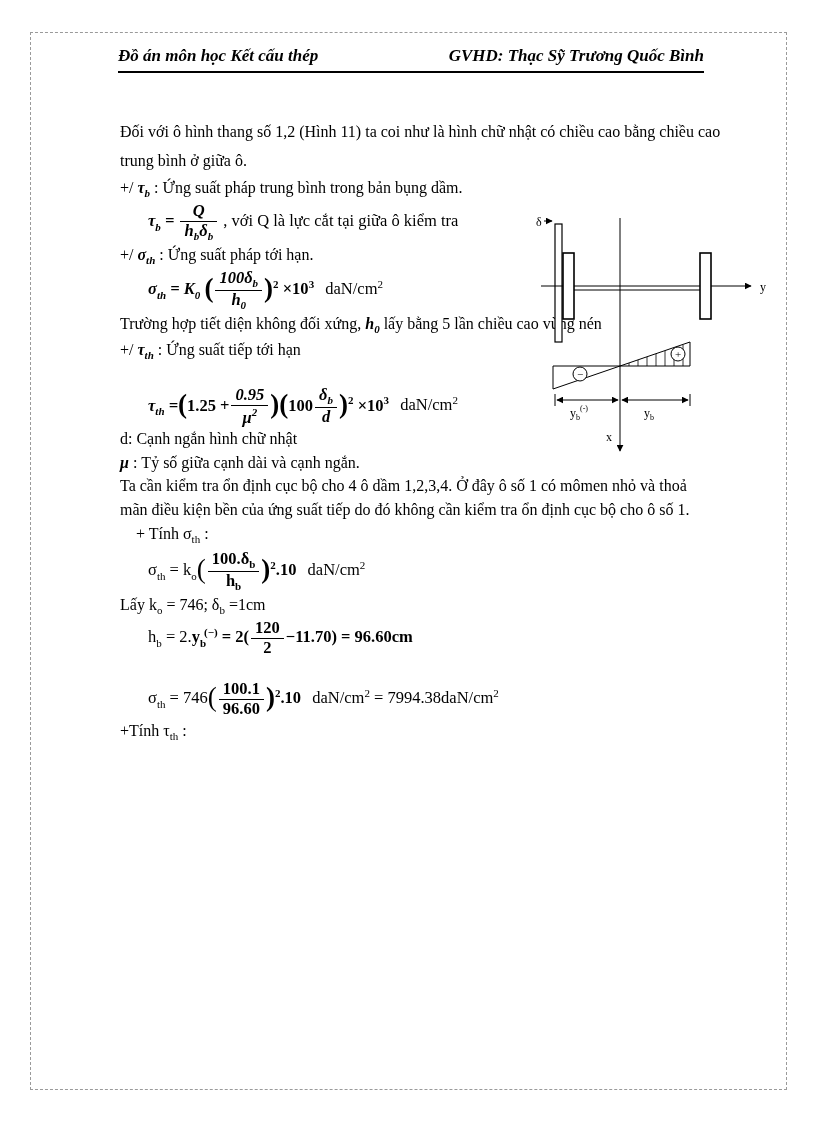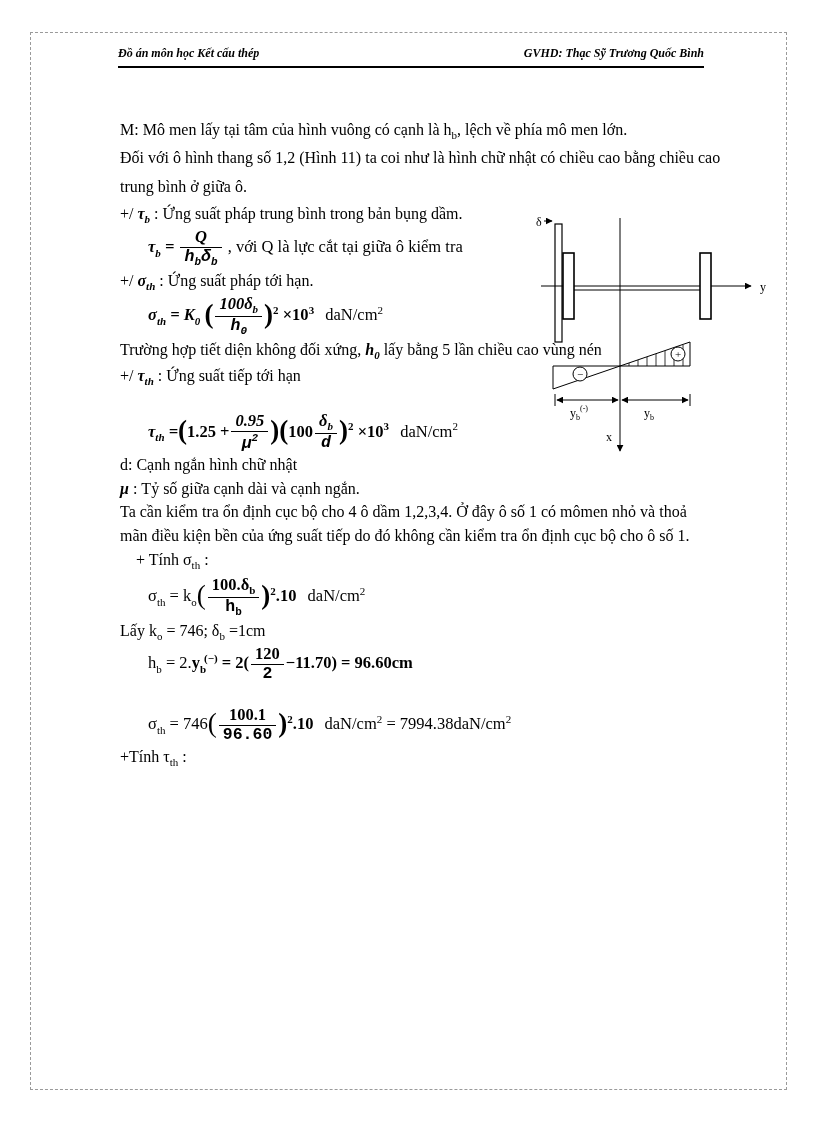--- a/index.html
+++ b/index.html
@@ -2,35 +2,35 @@
 <html><head>
 <meta charset="utf-8">
 <style>
   html,body{margin:0;padding:0;background:#ffffff;}
   .page{position:relative;width:816px;height:1123px;background:#fff;
         font-family:"Liberation Serif",serif;color:#000;overflow:hidden;}
   .page-border{position:absolute;left:30px;top:32px;right:29px;bottom:33px;
         border:1px dashed #9a9a9a;pointer-events:none;}
   .header{position:absolute;left:118px;top:46px;width:586px;display:flex;
         justify-content:space-between;font-weight:bold;font-style:italic;
-        font-size:12px;border-bottom:2px solid #000;padding-bottom:5px;}
+        font-size:17px;border-bottom:2px solid #000;padding-bottom:5px;}
   .content{position:absolute;left:120px;top:118px;width:612px;
         font-size:16px;line-height:1.45;}
   .content p{margin:0;}
   .it{font-style:italic;}
   .bi{font-weight:bold;font-style:italic;}
   .b{font-weight:bold;}
   .ul-it{font-style:italic;text-decoration:underline;}
   .ind{margin-left:28px;}
   .ind2{margin-left:50px;}
   sub,sup{font-size:11px;}
   .formula{font-size:16.5px;}
   .frac{display:inline-block;vertical-align:middle;text-align:center;margin:0 2px;line-height:1.15;}
   .frac .num{display:block;border-bottom:1.5px solid #000;padding:0 4px;}
-  .frac .den{display:block;padding:0 4px;font-family:Liberation Mono, monospace;}
+  .frac .den{display:block;padding:0 4px;}
   .bigp{font-size:27px;vertical-align:middle;line-height:1;position:relative;top:-2px;}
   .unit{margin-left:7px;}
   .bullet{margin-right:10px;font-size:14px;}
   .p2{line-height:1.8;}
   .p10{max-width:578px;line-height:1.5;}
   .diagram{position:absolute;left:518px;top:208px;}
   .supTight{margin-left:-2px;}
   
   .mt2{margin-top:2px;} .mt4{margin-top:4px;} .mt6{margin-top:0;}
   .mt8{margin-top:8px;} .mt10{margin-top:22px;} .mt12{margin-top:12px;}
@@ -42,21 +42,20 @@
 <div class="page">
   <div class="page-border"></div>
 
   <div class="header">
     <span>Đồ án môn học Kết cấu thép</span>
     <span>GVHD: Thạc Sỹ Trương Quốc Bình</span>
   </div>
 
   <div class="content">
 
-    <p class="mt2"><span>M: Mô men lấy tại tâm của hình vuông  có cạnh là h</span><sub>b</sub><span>, lệch về phía mô men lớn.</span></p>
 
     <p class="mt8 p2">Đối với ô hình thang số 1,2 (Hình 11) ta coi như là hình chữ nhật có chiều cao bằng chiều cao trung bình ở giữa ô.</p>
 
 
     <p class="mt6"><span>+/ </span><span class="bi">τ</span><sub class="bi">b</sub><span> : Ứng suất pháp trung bình trong bản bụng dầm.</span></p>
 
     <div class="formula ind mt6">
       <span class="bi">τ</span><sub class="bi">b</sub>
       <span class="bi">=</span>
       <span class="frac bi"><span class="num">Q</span><span class="den"><span>h</span><sub>b</sub><span>δ</span><sub>b</sub></span></span>

